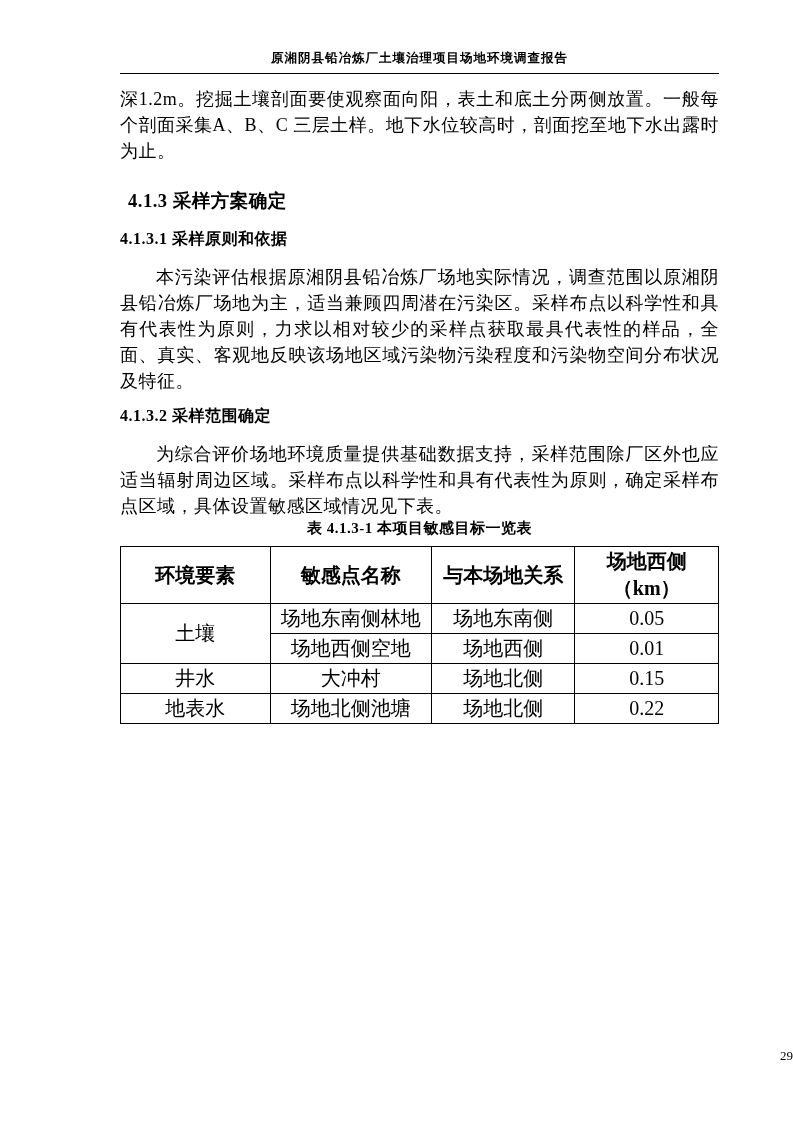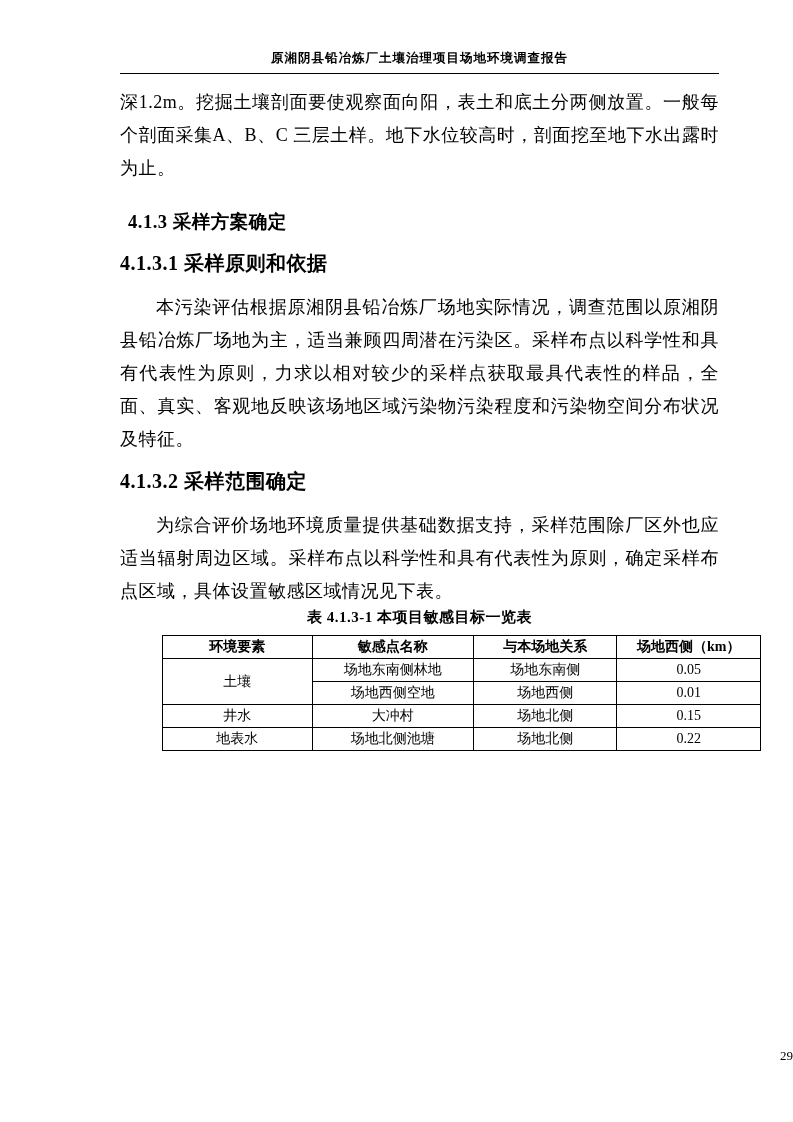--- a/index.html
+++ b/index.html
@@ -21,52 +21,51 @@
     text-align: center;
     font-size: 12.5px;
     font-weight: bold;
     letter-spacing: 1px;
     padding-bottom: 6px;
     border-bottom: 1.5px solid #000000;
     margin-bottom: 12px;
   }
   .para {
     font-size: 18px;
-    line-height: 33px;
+    line-height: 26px;
     text-align: justify;
     text-justify: inter-ideograph;
     letter-spacing: 0.5px;
     margin: 0;
   }
   .indent { text-indent: 2em; }
   .h2 {
     font-size: 18.5px;
     font-weight: bold;
     margin: 24px 0 16px 8px;
     letter-spacing: 0.5px;
   }
   .h3 {
-    font-size: 20px;
+    font-size: 16px;
     font-weight: bold;
     margin: 12px 0 14px 0;
     letter-spacing: 0.5px;
   }
   .table-caption {
     text-align: center;
     font-weight: bold;
     font-size: 15px;
     margin: 0 0 8px 0;
     letter-spacing: 0.5px;
   }
   table.targets {
     width: 100%;
     border-collapse: collapse;
-    font-size: 14px;
+    font-size: 20px;
     text-align: center;
-    margin-left: 42px;
   }
   table.targets th, table.targets td {
     border: 1px solid #000000;
     padding: 1px 4px;
     height: 23px;
     vertical-align: middle;
   }
   table.targets th { font-weight: bold; }
   .page-footer {
     position: absolute;

